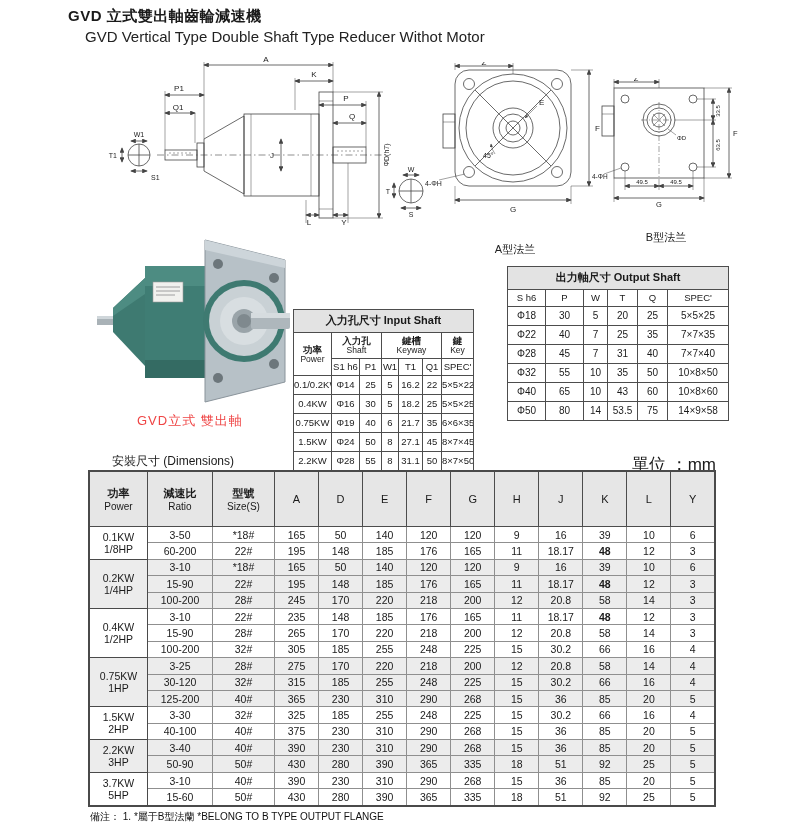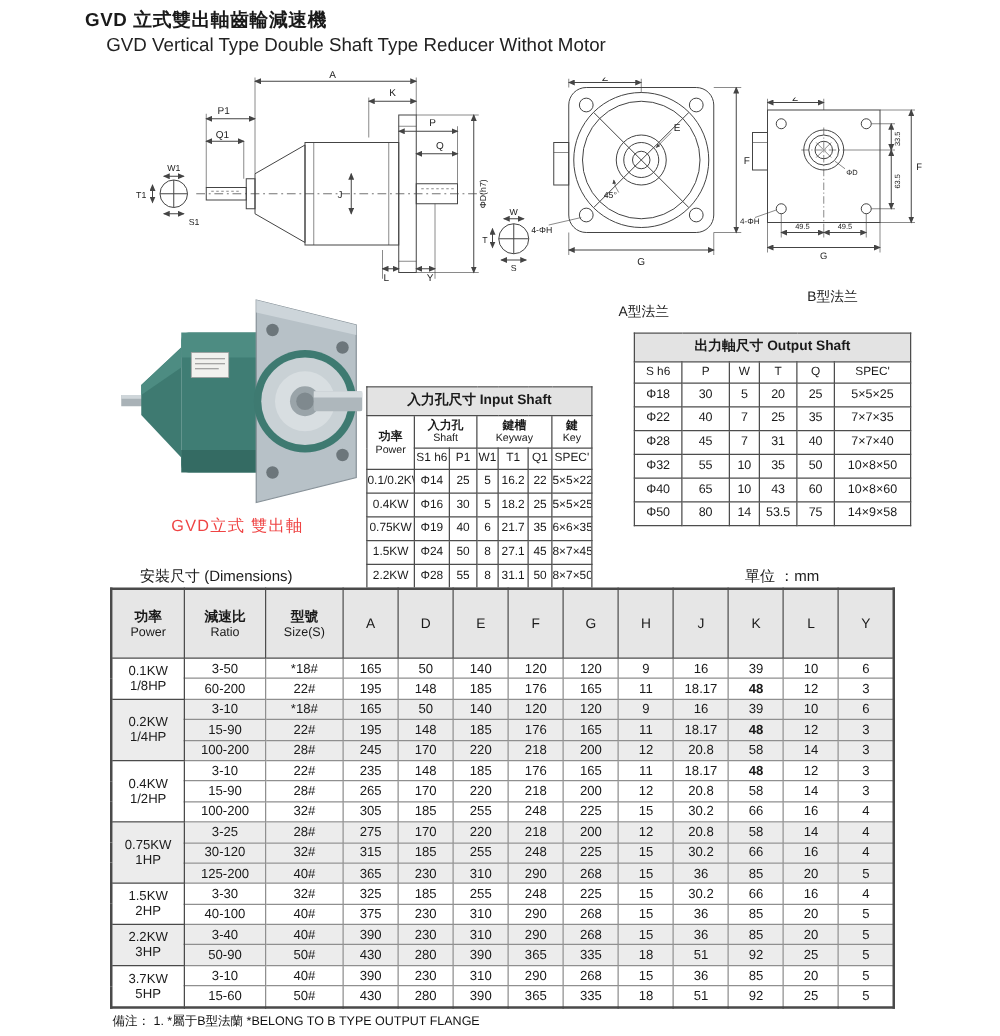--- a/index.html
+++ b/index.html
@@ -21,21 +21,21 @@
   .spec{font-size:9.5px;line-height:1.05;}
   .spec th,.spec td{border:1px solid #4d4d4d;text-align:center;vertical-align:middle;padding:0;overflow:hidden;white-space:nowrap;}
   .spec .ttl{background:#e3e3e3;font-size:11px;font-weight:bold;height:22px;}
   .spec .grp{height:26px;font-weight:bold;}
   .spec .grp .en{font-weight:normal;font-size:8.5px;display:block;}
   .spec .subrow th{height:16px;font-weight:normal;font-size:9.5px;text-align:center;}
   .spec tbody td{height:18px;}
   .spec{border:1.5px solid #444;}
   
   .dim-head{left:88px;top:453px;font-size:12px;font-weight:normal;margin-left:24px;}
-  .dim-unit{left:596px;top:453px;width:120px;font-size:12px;}
+  .dim-unit{left:596px;top:453px;width:120px;text-align:right;font-size:17px;}
   .dim{font-size:10.5px;border:2px solid #4a4a4a;}
   .dim th,.dim td{border:1px solid #8f8f8f;text-align:center;vertical-align:middle;padding:0;white-space:nowrap;overflow:hidden;}
   .dim thead th{background:#e6e6e6;height:54px;font-weight:normal;font-size:11px;border:1px solid #4d4d4d;}
   .dim thead .two b{display:block;font-weight:bold;font-size:11px;}
   .dim thead .two span{display:block;font-size:10px;}
   .dim tbody td{height:15.4px;}
   .dim tr.shaded td{background:#ececec;}
   .dim tr.grp-start td{border-top:1.8px solid #4a4a4a;}
   .dim td.power-cell{line-height:1.15;border:1px solid #4a4a4a;}
   .footnote{left:90px;top:810px;font-size:10px;color:#111;}

